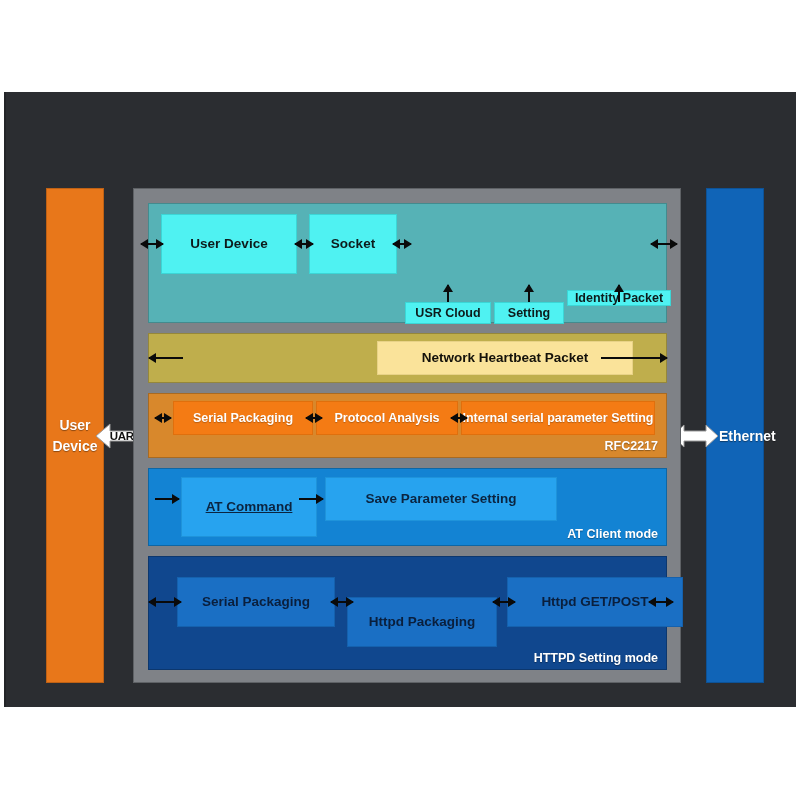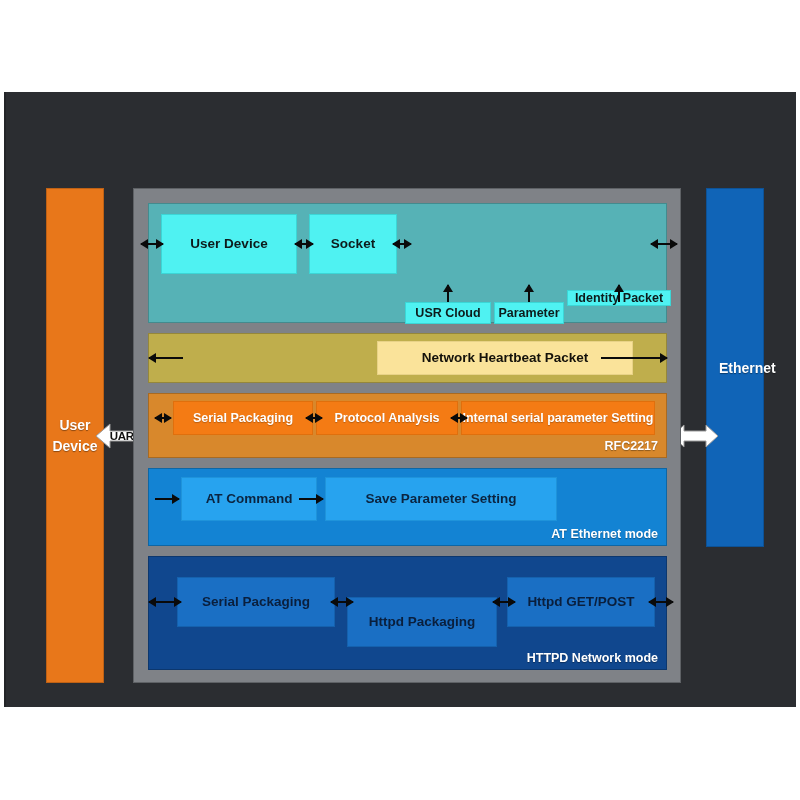--- a/index.html
+++ b/index.html
@@ -8,21 +8,21 @@
   #stage{position:relative;width:800px;height:800px;background:#ffffff;}
 
   
   .dark-panel{position:absolute;left:4px;top:92px;width:792px;height:615px;background:#2b2d31;}
   .dark-panel:before{content:"";position:absolute;left:0;top:0;width:2px;height:100%;background:#232528;}
 
   
   .side-bar{position:absolute;border:1px solid rgba(0,0,0,.18);box-sizing:border-box;
             display:flex;align-items:center;justify-content:center;text-align:center;}
   .side-left{left:46px;top:188px;width:58px;height:495px;background:#e8771a;}
-  .side-right{left:706px;top:188px;width:58px;height:359px;background:#1064b7;}
+  .side-right{left:706px;top:188px;width:58px;height:495px;background:#1064b7;}
   .side-label{color:#ffffff;font-size:14px;font-weight:700;line-height:1.45;
               text-shadow:0 1px 1px rgba(0,0,0,.4);}
   .side-label.right-lbl{position:absolute;left:12px;top:50%;transform:translateY(-50%);
               width:120px;text-align:left;white-space:nowrap;}
 
   
   .module{position:absolute;left:133px;top:188px;width:548px;height:495px;
           background:#7f8287;border:1px solid #5e6165;box-sizing:border-box;}
 
   
@@ -122,21 +122,21 @@
       </div>
       <div class="arrow" style="left:502px;top:39px;width:26px;">
         <span class="head l"></span>
         <span class="head r"></span>
       </div>
 
       <div class="box cyan-small" style="left:256px;top:98px;width:86px;height:22px;">
         <span>USR Cloud</span>
       </div>
       <div class="box cyan-small" style="left:345px;top:98px;width:70px;height:22px;">
-        <span>Parameter</span>
+        <span>Setting</span>
       </div>
       <div class="box cyan-small" style="left:418px;top:86px;width:104px;height:16px;">
         <span>Identity Packet</span>
       </div>
 
       <div class="varrow" style="left:298px;top:81px;height:17px;">
         <span class="vhead"></span>
       </div>
       <div class="varrow" style="left:379px;top:81px;height:17px;">
         <span class="vhead"></span>
@@ -180,62 +180,62 @@
       </div>
       <div class="arrow" style="left:302px;top:23px;width:16px;">
         <span class="head l"></span>
         <span class="head r"></span>
       </div>
 
       <span class="band-tag">RFC2217</span>
     </div>
 
     <div class="band band-at">
-      <div class="box at-box" style="left:32px;top:8px;width:136px;height:44px;">
+      <div class="box at-box" style="left:32px;top:8px;width:136px;height:60px;text-decoration:underline;">
         <span>AT Command</span>
       </div>
       <div class="box at-box" style="left:176px;top:8px;width:232px;height:44px;">
         <span>Save Parameter Setting</span>
       </div>
 
       <div class="arrow" style="left:6px;top:29px;width:24px;">
         <span class="head r"></span>
       </div>
       <div class="arrow" style="left:150px;top:29px;width:24px;">
         <span class="head r"></span>
       </div>
 
-      <span class="band-tag">AT Ethernet mode</span>
+      <span class="band-tag">AT Client mode</span>
     </div>
 
     <div class="band band-httpd">
       <div class="box httpd-box" style="left:28px;top:20px;width:158px;height:50px;">
         <span>Serial Packaging</span>
       </div>
       <div class="box httpd-box" style="left:198px;top:20px;width:150px;height:50px;margin-top:20px;">
         <span>Httpd Packaging</span>
       </div>
-      <div class="box httpd-box" style="left:358px;top:20px;width:148px;height:50px;">
+      <div class="box httpd-box" style="left:358px;top:20px;width:176px;height:50px;">
         <span>Httpd GET/POST</span>
       </div>
 
       <div class="arrow" style="left:0px;top:44px;width:32px;">
         <span class="head l"></span>
         <span class="head r"></span>
       </div>
       <div class="arrow" style="left:182px;top:44px;width:22px;">
         <span class="head l"></span>
         <span class="head r"></span>
       </div>
       <div class="arrow" style="left:344px;top:44px;width:22px;">
         <span class="head l"></span>
         <span class="head r"></span>
       </div>
       <div class="arrow" style="left:500px;top:44px;width:24px;">
         <span class="head l"></span>
         <span class="head r"></span>
       </div>
 
-      <span class="band-tag">HTTPD Network mode</span>
+      <span class="band-tag">HTTPD Setting mode</span>
     </div>
 
   </div>
 </div>
 
 </body></html>

